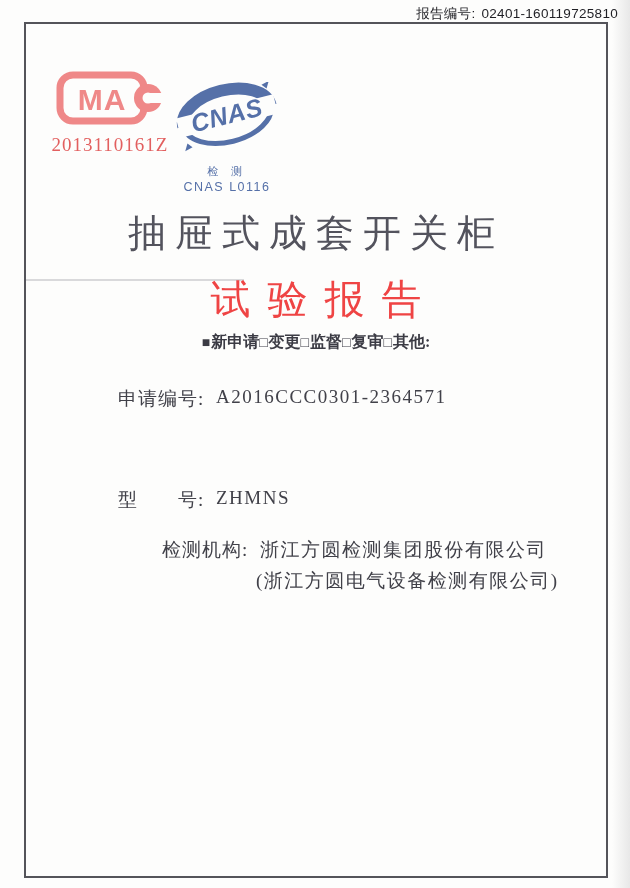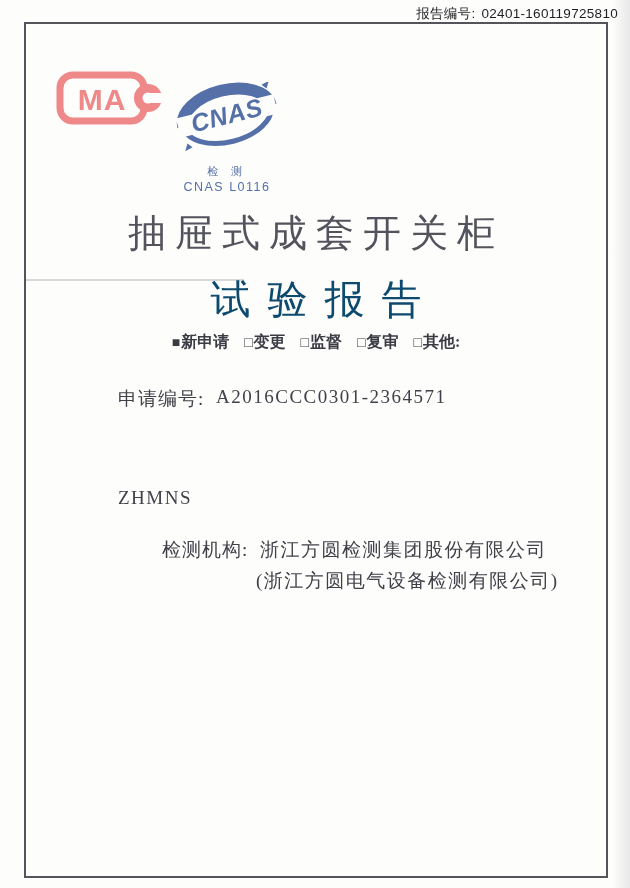--- a/index.html
+++ b/index.html
@@ -30,27 +30,27 @@
   .cnas-sub2{font-size:12.5px;color:#5570a8;letter-spacing:1.5px;margin-top:1px;
     font-family:"Liberation Sans","DejaVu Sans",sans-serif;}
   .cqc{position:absolute;left:50%;top:612px;transform:translateX(-50%);}
   
   .title1{
     position:absolute;left:0;top:184px;width:100%;text-align:center;
     font-size:38px;color:#53535d;letter-spacing:9px;font-weight:400;white-space:nowrap;
   }
   .title2{
     position:absolute;left:0;top:248px;width:100%;text-align:center;
-    font-size:40px;color:#0c4a6e;letter-spacing:17px;font-weight:400;white-space:nowrap;
+    font-size:40px;color:#ef4444;letter-spacing:17px;font-weight:400;white-space:nowrap;
     text-indent:17px;
   }
   
   .apply-row{
     position:absolute;left:0;top:308px;width:100%;
-    display:flex;justify-content:center;gap:15px;
+    display:flex;justify-content:center;gap:0;
     font-size:16px;font-weight:600;color:#3b3b44;white-space:nowrap;
   }
   .opt .box{margin-right:1px;font-size:14px;}
   
   .field{
     position:absolute;left:92px;display:flex;align-items:flex-start;
     font-size:19px;color:#414149;white-space:nowrap;
   }
   .field .flabel{letter-spacing:1px;width:98px;flex:0 0 auto;}
   .field .fvalue{letter-spacing:1.5px;}
@@ -82,20 +82,21 @@
   <div class="artifact-line"></div>
 
   <div class="cma">
     <svg width="108" height="58" viewBox="0 0 108 58">
       <rect x="4" y="5" width="84" height="46" rx="13" fill="none" stroke="#ef8888" stroke-width="7"></rect>
       <circle cx="92" cy="28" r="14" fill="#ef8888"></circle>
       <circle cx="92" cy="28" r="5.5" fill="#fdfdfc"></circle>
       <rect x="92" y="23" width="16" height="10" fill="#fdfdfc"></rect>
       <text x="46" y="40" text-anchor="middle" font-family="Liberation Sans, DejaVu Sans, sans-serif" font-size="30" font-weight="bold" fill="#ef8888" letter-spacing="1">MA</text>
     </svg>
+    <div class="cma-number">2013110161Z</div>
   </div>
 
   <div class="cnas">
     <svg width="104" height="70" viewBox="0 0 104 70">
       <g transform="rotate(-14 52 34)">
         <path d="M 7,34 A 45 26 0 0 1 97,34" fill="none" stroke="#5570a8" stroke-width="12"></path>
         <path d="M 7,34 A 45 26 0 0 0 97,34" fill="none" stroke="#5570a8" stroke-width="5"></path>
         <rect x="2" y="24" width="100" height="20" fill="#fdfdfc"></rect>
         <text x="52" y="42" text-anchor="middle" font-family="Liberation Sans, DejaVu Sans, sans-serif" font-size="25" font-weight="bold" font-style="italic" fill="#5570a8" letter-spacing="0.5">CNAS</text>
         <path d="M 93,12 l 8,-2 l -4,7 z" fill="#5570a8"></path>
@@ -115,20 +116,21 @@
     <span class="opt"><span class="box">□</span><span>监督</span></span>
     <span class="opt"><span class="box">□</span><span>复审</span></span>
     <span class="opt"><span class="box">□</span><span>其他:</span></span>
   </div>
 
   <div class="field f1">
     <span class="flabel">申请编号:</span>
     <span class="fvalue">A2016CCC0301-2364571</span>
   </div>
   <div class="field f3">
+    <span class="flabel">型　　号:</span>
     <span class="fvalue">ZHMNS</span>
   </div>
   <div class="field f4">
     <span class="flabel">检测机构:</span>
     <span class="fvalue"><span>浙江方圆检测集团股份有限公司</span><span class="line2">(浙江方圆电气设备检测有限公司)</span></span>
   </div>
 
 
 </div>
 

